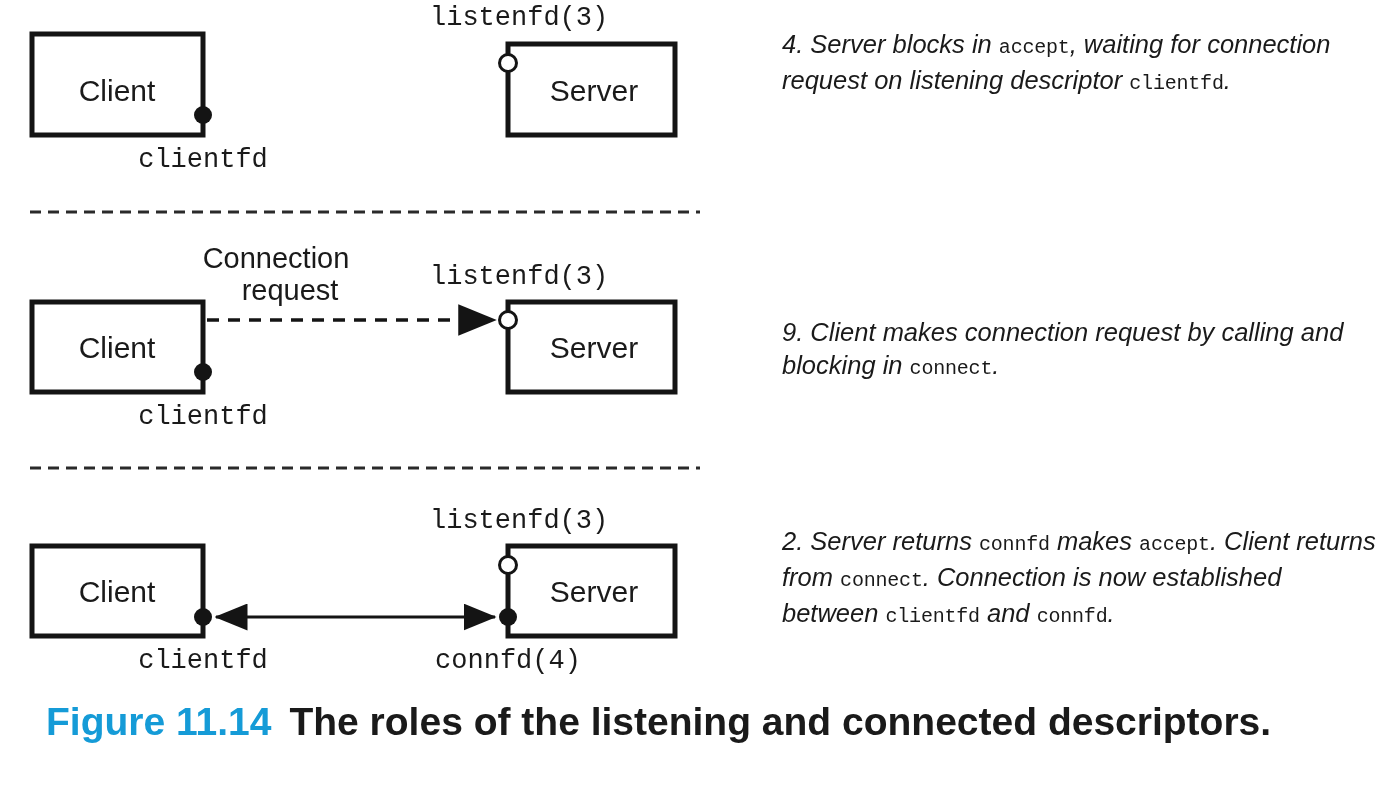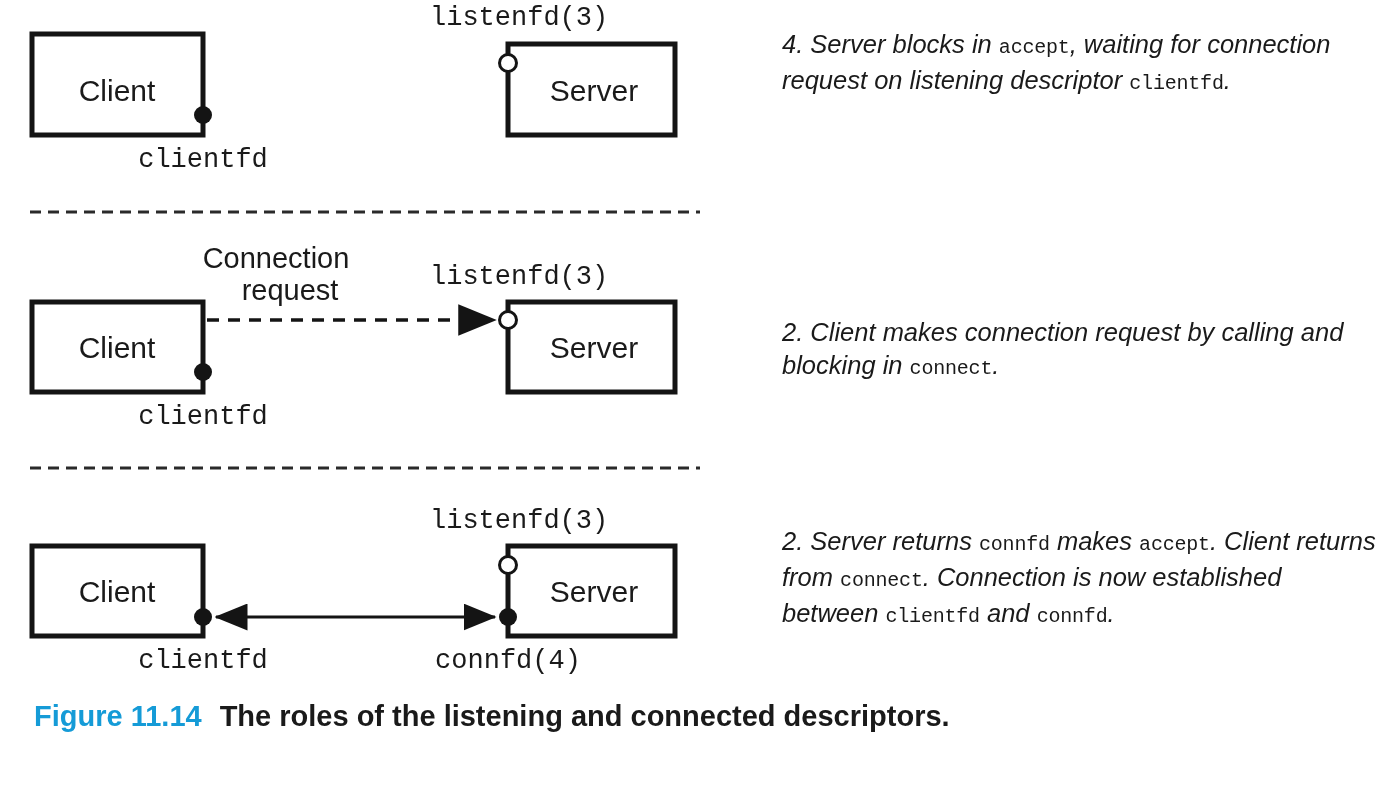--- a/index.html
+++ b/index.html
@@ -81,23 +81,23 @@
     font-size: 20px;
     letter-spacing: -0.2px;
   }
   #note-1 { top: 28px; }
   #note-2 { top: 316px; }
   #note-3 { top: 525px; }
 
   
   #caption {
     position: absolute;
-    left: 34px;
+    left: 46px;
     top: 700px;
-    font-size: 29px;
+    font-size: 39px;
     font-weight: bold;
     white-space: nowrap;
     font-family: "Liberation Sans", sans-serif;
   }
   #caption .fig-num {
     color: #159bd7;
     margin-right: 18px;
   }
   #caption .fig-text {
     color: #1a1a1a;
@@ -164,18 +164,18 @@
 
     <rect class="node-box" x="508" y="546" width="167" height="90"></rect>
     <text class="box-label" x="594" y="602" text-anchor="middle">Server</text>
     <circle class="dot-open" cx="508" cy="565" r="8.5"></circle>
     <circle class="dot-filled" cx="508" cy="617" r="9"></circle>
     <text class="mono-label" x="508" y="668" text-anchor="middle">connfd(4)</text>
   </g>
 </svg>
 
 <div class="note" id="note-1"><span>4. Server blocks in </span><code>accept</code><span>, waiting for connection request on listening descriptor </span><code>clientfd</code><span>.</span></div>
-<div class="note" id="note-2"><span>2. Client makes connection request by calling and blocking in </span><code>connect</code><span>.</span></div>
+<div class="note" id="note-2"><span>9. Client makes connection request by calling and blocking in </span><code>connect</code><span>.</span></div>
 <div class="note" id="note-3"><span>2. Server returns </span><code>connfd</code><span> makes </span><code>accept</code><span>. Client returns from </span><code>connect</code><span>. Connection is now established between </span><code>clientfd</code><span> and </span><code>connfd</code><span>.</span></div>
 
 <div id="caption">
   <span class="fig-num">Figure 11.14</span><span class="fig-text">The roles of the listening and connected descriptors.</span>
 </div>
 
 </body></html>

